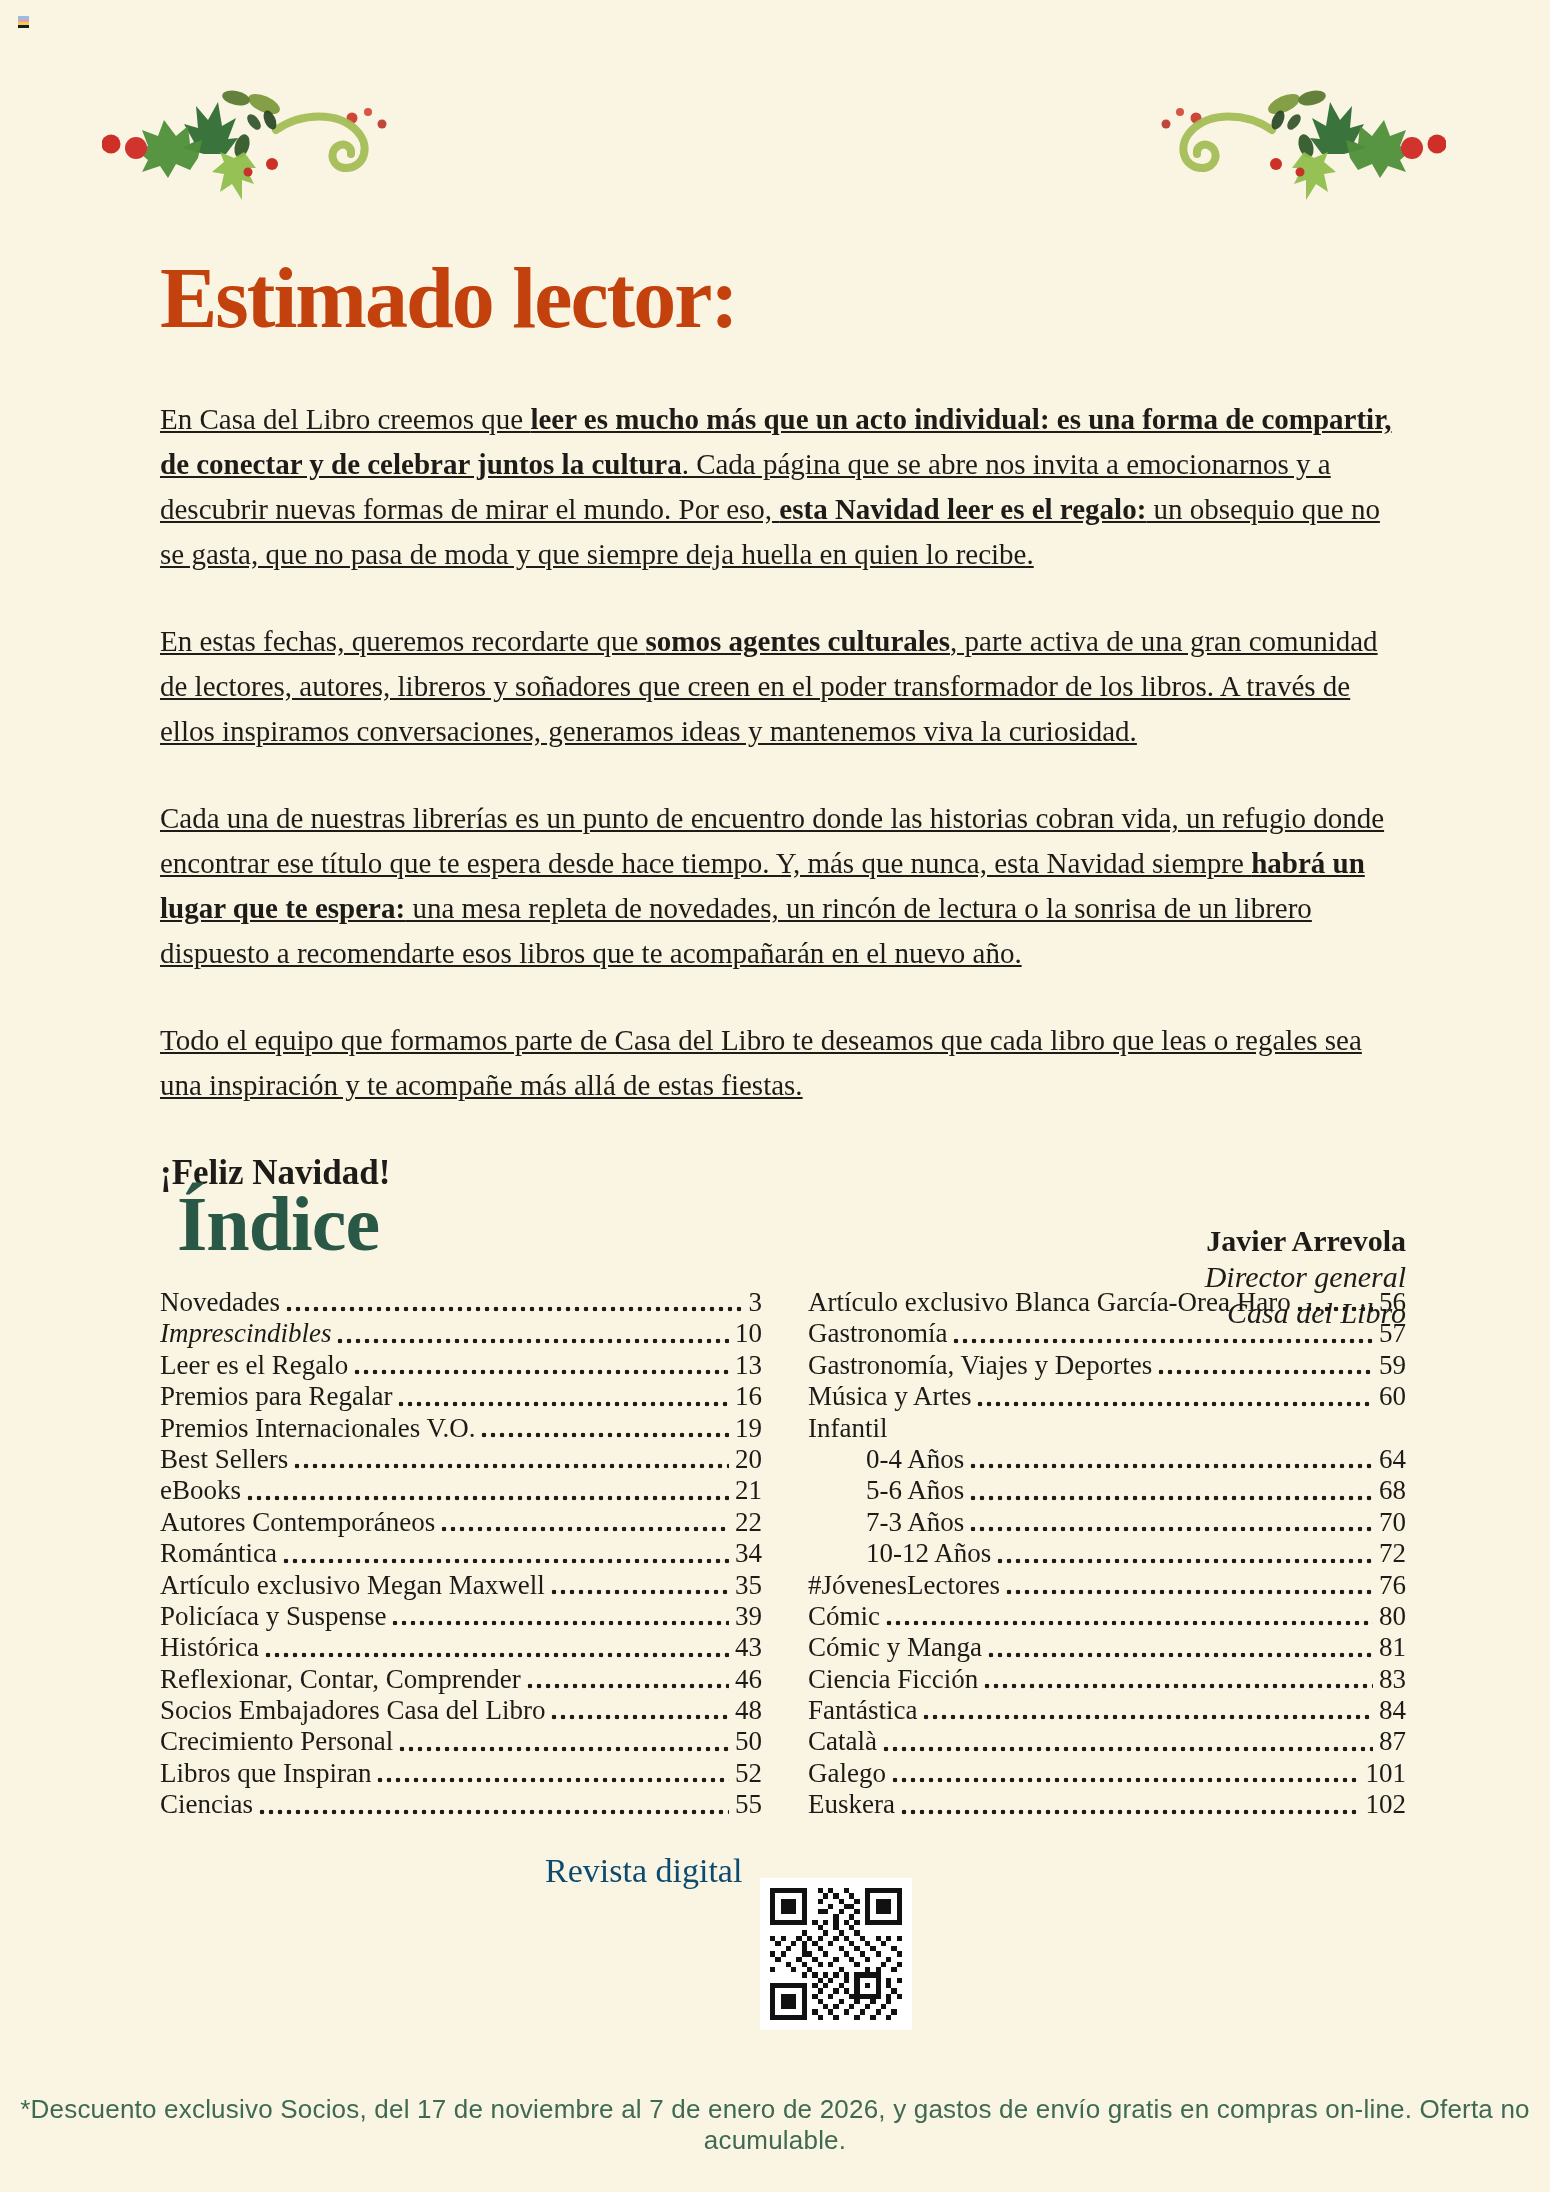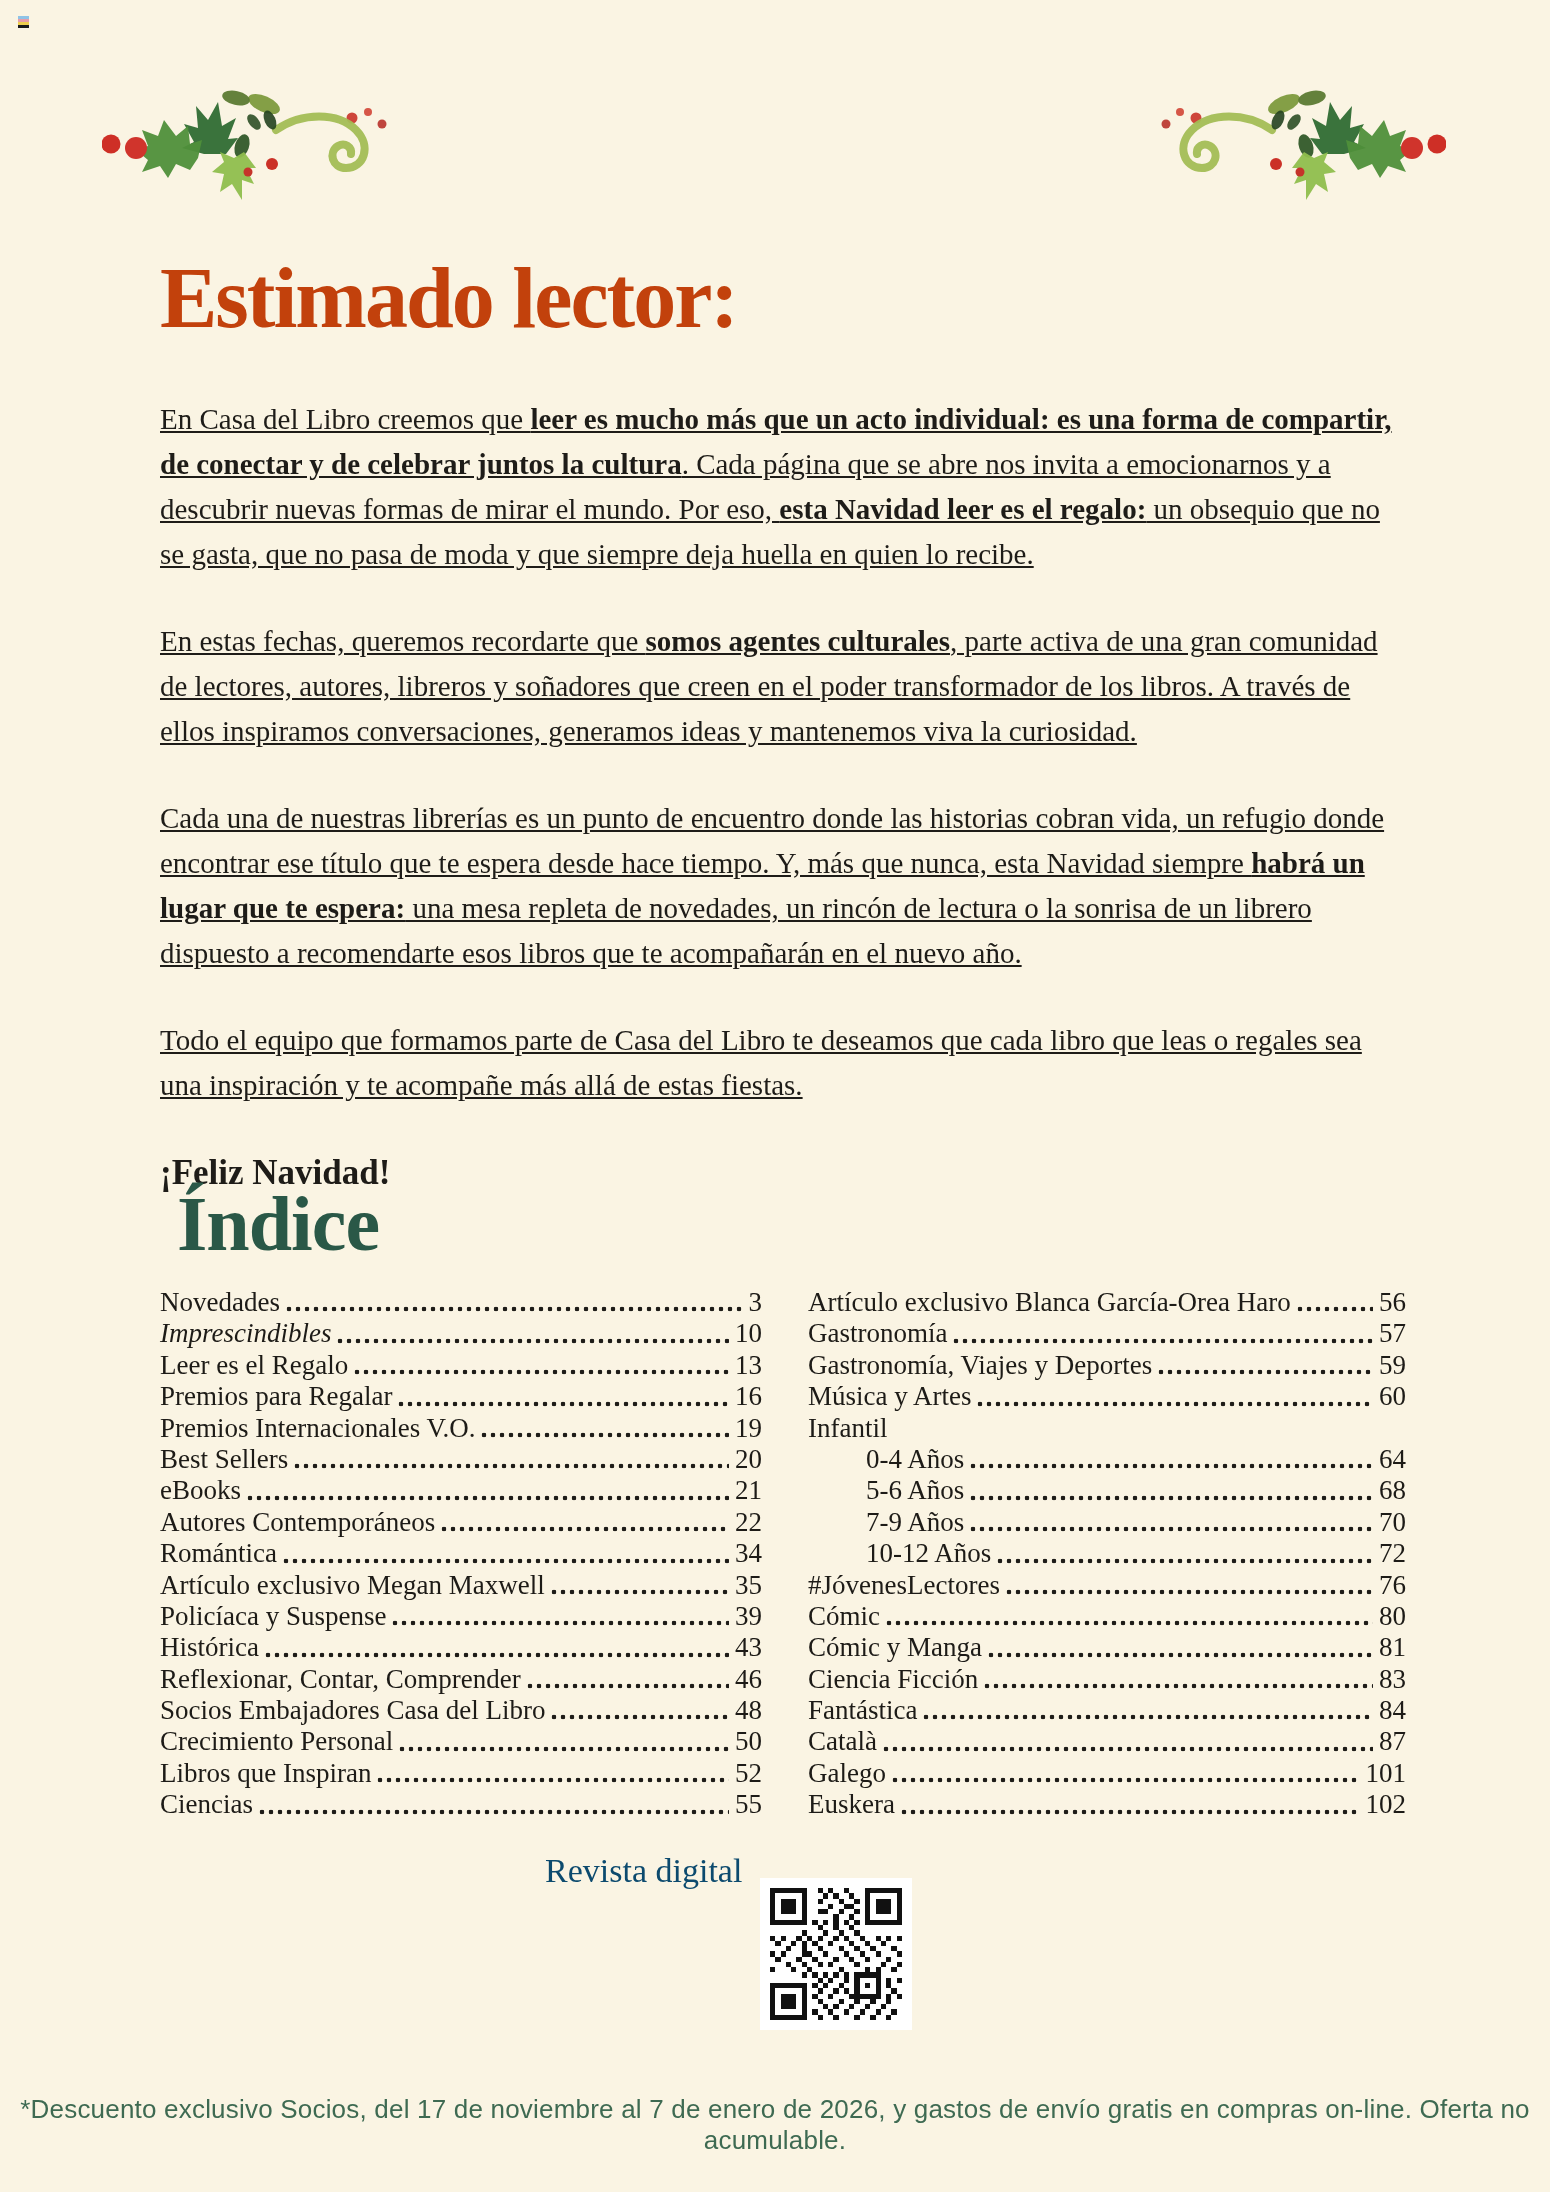--- a/index.html
+++ b/index.html
@@ -137,20 +137,25 @@
     <p class="para"><span>En Casa del Libro creemos que </span><b>leer es mucho más que un acto individual: es una forma de compartir, de conectar y de celebrar juntos la cultura</b><span>. Cada página que se abre nos invita a emocionarnos y a descubrir nuevas formas de mirar el mundo. Por eso, </span><b>esta Navidad leer es el regalo:</b><span> un obsequio que no se gasta, que no pasa de moda y que siempre deja huella en quien lo recibe.</span></p>
 
     <p class="para"><span>En estas fechas, queremos recordarte que </span><b>somos agentes culturales</b><span>, parte activa de una gran comunidad de lectores, autores, libreros y soñadores que creen en el poder transformador de los libros. A través de ellos inspiramos conversaciones, generamos ideas y mantenemos viva la curiosidad.</span></p>
 
     <p class="para"><span>Cada una de nuestras librerías es un punto de encuentro donde las historias cobran vida, un refugio donde encontrar ese título que te espera desde hace tiempo. Y, más que nunca, esta Navidad siempre </span><b>habrá un lugar que te espera:</b><span> una mesa repleta de novedades, un rincón de lectura o la sonrisa de un librero dispuesto a recomendarte esos libros que te acompañarán en el nuevo año.</span></p>
 
     <p class="para"><span>Todo el equipo que formamos parte de Casa del Libro te deseamos que cada libro que leas o regales sea una inspiración y te acompañe más allá de estas fiestas.</span></p>
 
     <p class="closing">¡Feliz Navidad!</p>
 
+    <div class="signature">
+      <div class="sig-name">Javier Arrevola</div>
+      <div class="sig-role">Director general</div>
+      <div class="sig-company">Casa del Libro</div>
+    </div>
   </div>
 
   <h2 class="index-heading">Índice</h2>
 
   <div class="toc">
     <div class="toc-col toc-col-left">
       <div class="toc-row">
           <span class="toc-label">Novedades</span>
           <span class="toc-dots"></span>
           <span class="toc-num">3</span>
@@ -265,21 +270,21 @@
           <span class="toc-label">0-4 Años</span>
           <span class="toc-dots"></span>
           <span class="toc-num">64</span>
         </div>
       <div class="toc-row row-indent">
           <span class="toc-label">5-6 Años</span>
           <span class="toc-dots"></span>
           <span class="toc-num">68</span>
         </div>
       <div class="toc-row row-indent">
-          <span class="toc-label">7-9 Años</span>
+          <span class="toc-label">7-3 Años</span>
           <span class="toc-dots"></span>
           <span class="toc-num">70</span>
         </div>
       <div class="toc-row row-indent">
           <span class="toc-label">10-12 Años</span>
           <span class="toc-dots"></span>
           <span class="toc-num">72</span>
         </div>
       <div class="toc-row">
           <span class="toc-label">#JóvenesLectores</span>

